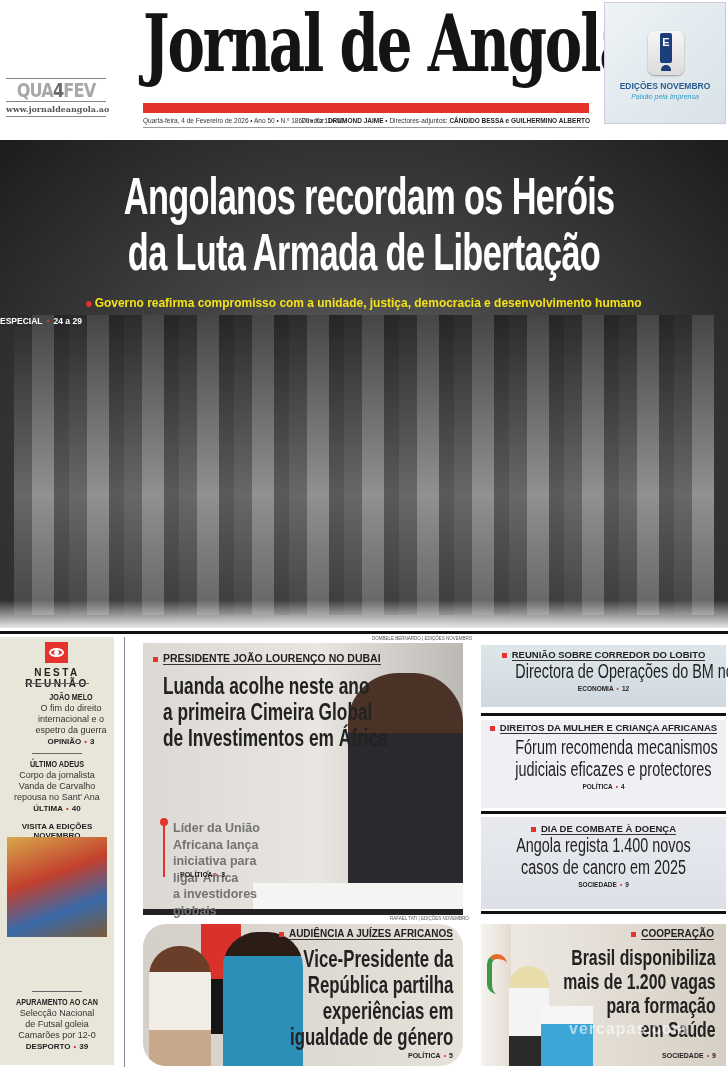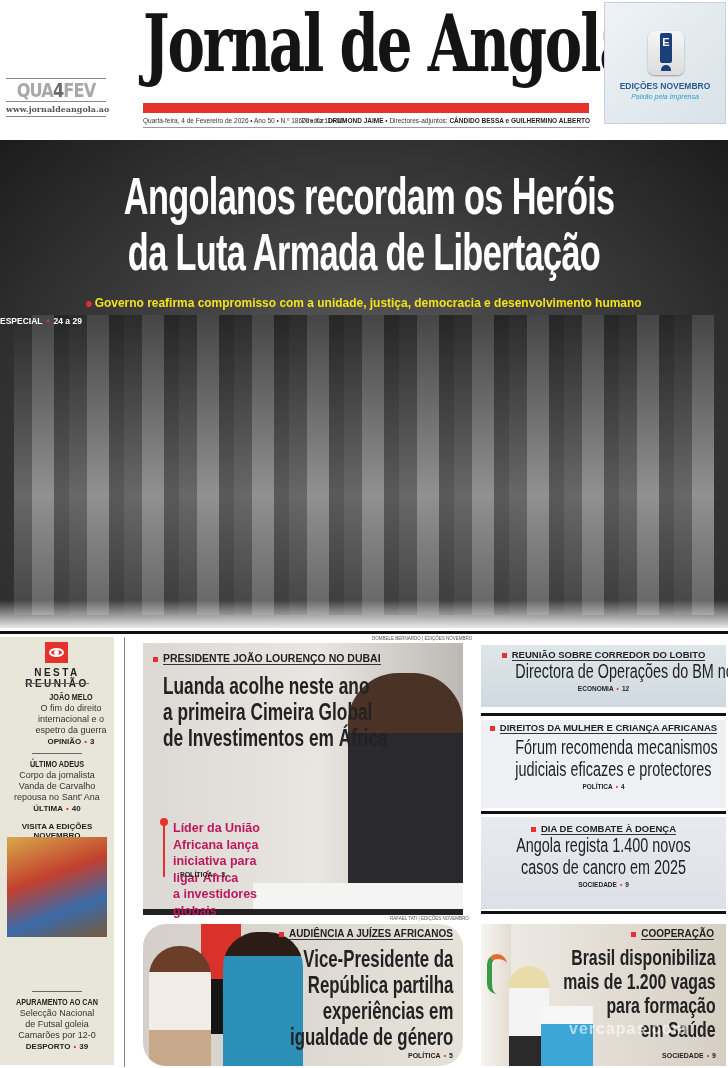--- a/index.html
+++ b/index.html
@@ -59,21 +59,21 @@
 #feature{position:absolute;left:143px;top:643px;width:320px;height:272px;background:linear-gradient(90deg,#dcd8d4 0%,#e9e6e2 55%,#bcb8b4 100%);overflow:hidden;}
 #feature .person{position:absolute;left:205px;top:30px;width:115px;height:240px;background:linear-gradient(#4a3226 0 25%,#2a2a2e 25% 100%);border-radius:50px 50px 0 0;}
 #feature .podium{position:absolute;left:110px;top:240px;width:210px;height:30px;background:#f4f4f2;}
 #feature .base{position:absolute;left:0;top:266px;width:320px;height:6px;background:#222;}
 #feat-kicker{position:absolute;left:10px;top:9px;font-weight:bold;font-size:10.5px;color:#222;}
 #feat-kicker .t{border-bottom:1px solid #333;}
 #feat-title{position:absolute;left:20px;top:30px;font-size:24px;line-height:26px;color:#222;}
 #feat-title div{transform:scaleX(.72);transform-origin:left;white-space:nowrap;}
 #feat-sub-line{position:absolute;left:20px;top:176px;width:2px;height:112px;background:#e5322d;}
 #feat-sub-dot{position:absolute;left:17px;top:224px;width:8px;height:8px;border-radius:4px;background:#e5322d;}
-#feat-sub{position:absolute;left:30px;top:178px;font-weight:bold;font-size:12.5px;line-height:16.5px;color:#be185d;}
+#feat-sub{position:absolute;left:30px;top:178px;font-weight:bold;font-size:12.5px;line-height:16.5px;color:#737373;}
 #feat-sec{position:absolute;left:37px;top:278px;font-weight:bold;font-size:7px;color:#222;}
 #feat-sec .d,.sec2 .d{color:#e5322d;margin:0 3px;}
 #credit2{position:absolute;left:390px;top:916px;font-size:4.5px;color:#555;}
 
 #audiencia{position:absolute;left:143px;top:924px;width:320px;height:142px;background:linear-gradient(90deg,#d4cfc8,#e6e2da);overflow:hidden;border-radius:23px;}
 #audiencia .p1{position:absolute;left:6px;top:22px;width:62px;height:120px;background:linear-gradient(#6a3e28 0 22%,#f1ece5 22% 70%,#c8a88a 70%);border-radius:30px 30px 0 0;}
 #audiencia .flag{position:absolute;left:58px;top:0;width:40px;height:110px;background:linear-gradient(#d8322a 50%,#151515 50%);}
 #audiencia .p2{position:absolute;left:80px;top:8px;width:80px;height:134px;background:linear-gradient(#2c1c16 0 18%,#2b8fb8 18% 100%);border-radius:35px 35px 0 0;}
 #aud-kicker{position:absolute;right:10px;top:4px;font-weight:bold;font-size:10px;color:#222;}
 #aud-kicker .t{border-bottom:1px solid #333;}

